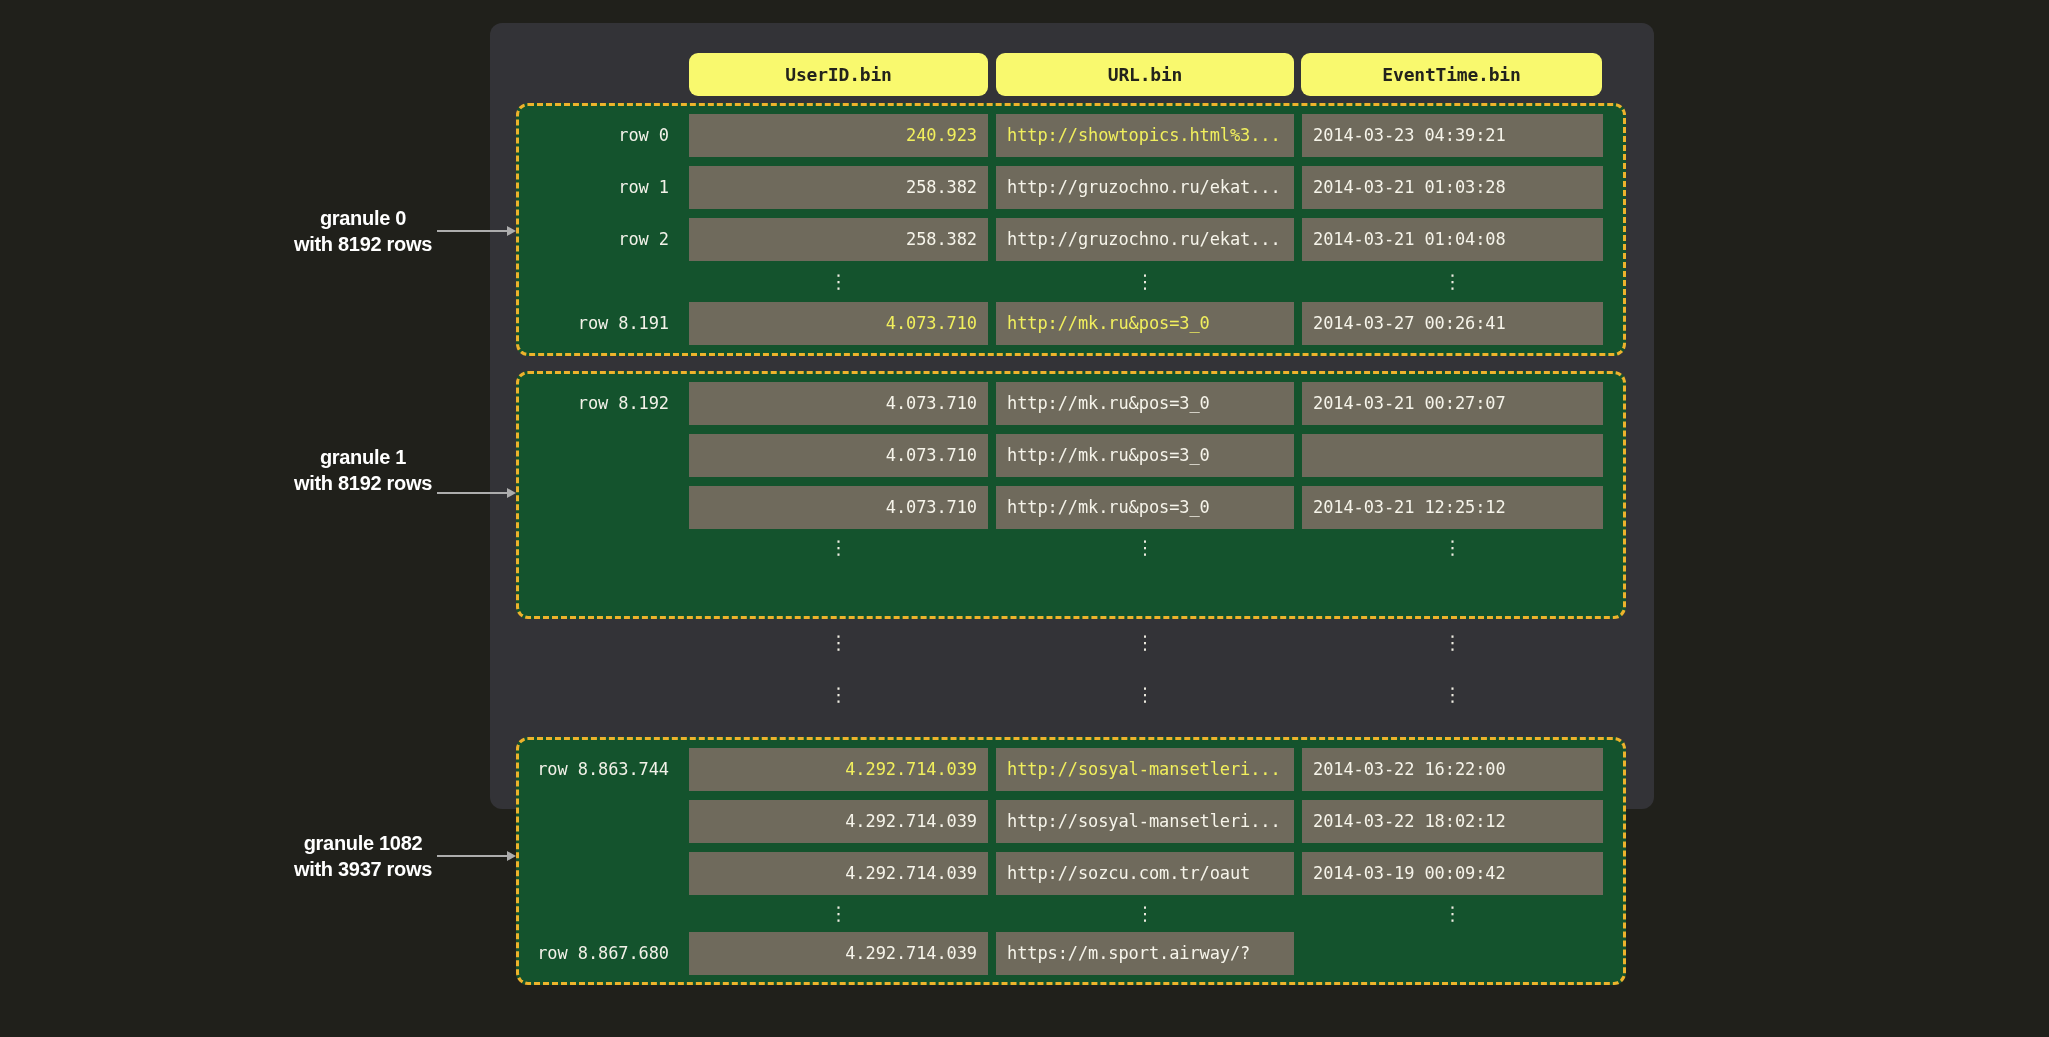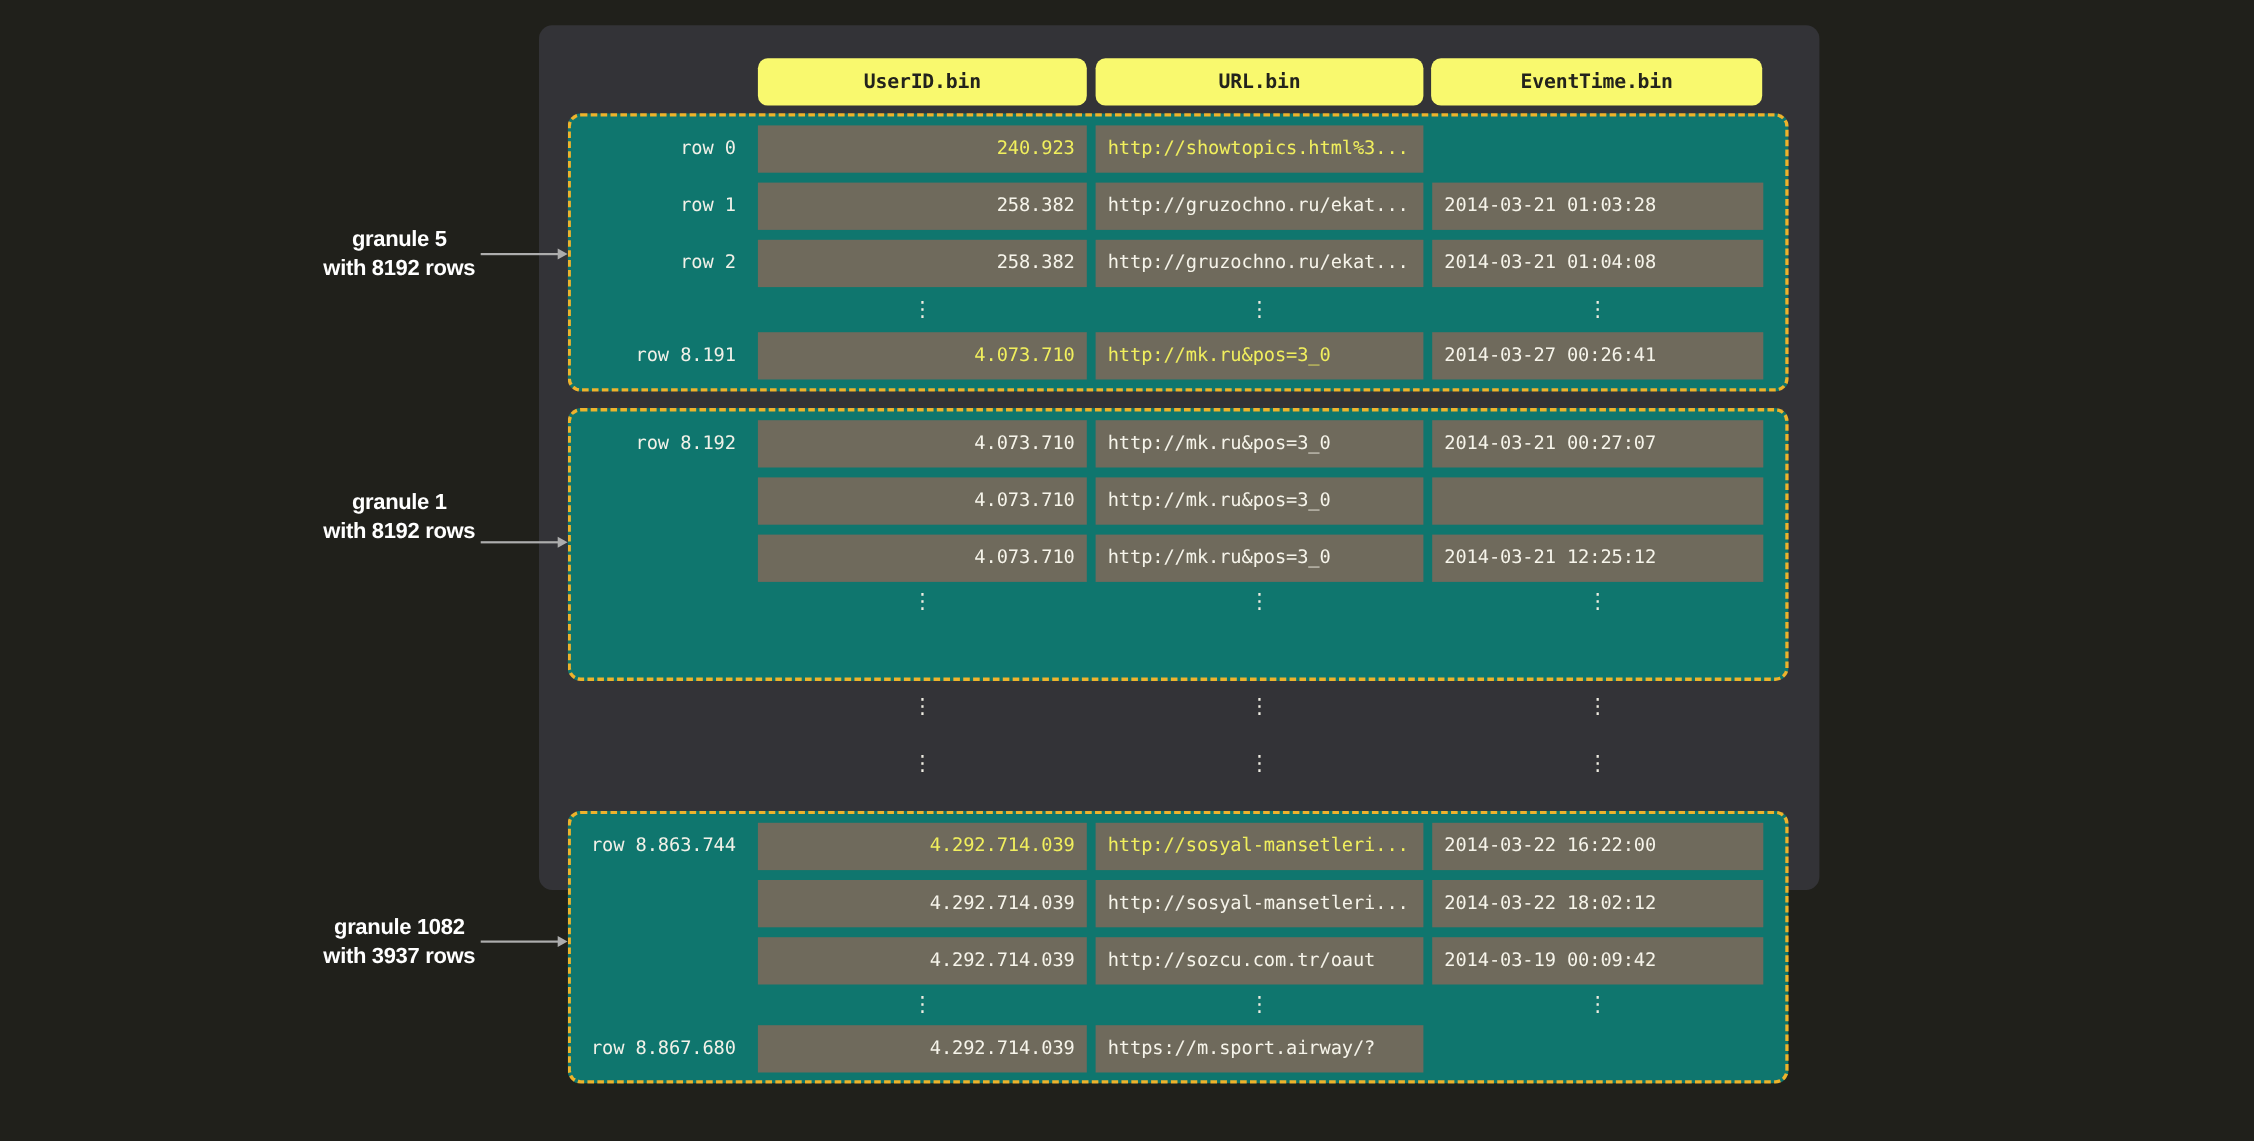--- a/index.html
+++ b/index.html
@@ -26,21 +26,21 @@
     display:flex; align-items:center; justify-content:center;
     white-space:nowrap;
   }
   .h0 { left:199px; width:299px; }
   .h1 { left:506px; width:298px; }
   .h2 { left:811px; width:301px; }
 
   
   .granule {
     position:absolute; left:26px; width:1110px;
-    background:#0f766e;
+    background:#14532d;
     border:3px dashed #edb32c; border-radius:12px;
     padding:8px 0 8px 0;
     display:grid;
     grid-template-rows:43px 43px 43px 1fr 43px;
     row-gap:9px;
   }
   .gb-0 { top:80px;  height:253px; }
   .gb-1 { top:348px; height:248px; }
   .gb-2 { top:714px; height:248px; }
 
@@ -113,20 +113,21 @@
           <div class="dots-cell">⋮</div>
           <div class="dots-cell">⋮</div>
           <div class="dots-cell">⋮</div>
         </div>
       </div>
   <div class="granule gb-0">
         <div class="grow">
           <div class="rlabel">row 0</div>
           <div class="cell num hl">240.923</div>
           <div class="cell hl">http://showtopics.html%3...</div>
+          <div class="cell">2014-03-23 04:39:21</div>
         </div>
         <div class="grow">
           <div class="rlabel">row 1</div>
           <div class="cell num">258.382</div>
           <div class="cell">http://gruzochno.ru/ekat...</div>
           <div class="cell">2014-03-21 01:03:28</div>
         </div>
         <div class="grow">
           <div class="rlabel">row 2</div>
           <div class="cell num">258.382</div>
@@ -198,21 +199,21 @@
           <div class="dots-cell">⋮</div>
         </div>
         <div class="grow">
           <div class="rlabel">row 8.867.680</div>
           <div class="cell num">4.292.714.039</div>
           <div class="cell">https://m.sport.airway/?</div>
         </div>
       </div>
     </div>
 <div class="glabel gl-0">
-      <div>granule 5</div>
+      <div>granule 0</div>
       <div>with 8192 rows</div>
     </div>
     <div class="arrowline ar-0"></div>
     <div class="glabel gl-1">
       <div>granule 1</div>
       <div>with 8192 rows</div>
     </div>
     <div class="arrowline ar-1"></div>
     <div class="glabel gl-2">
       <div>granule 1082</div>

